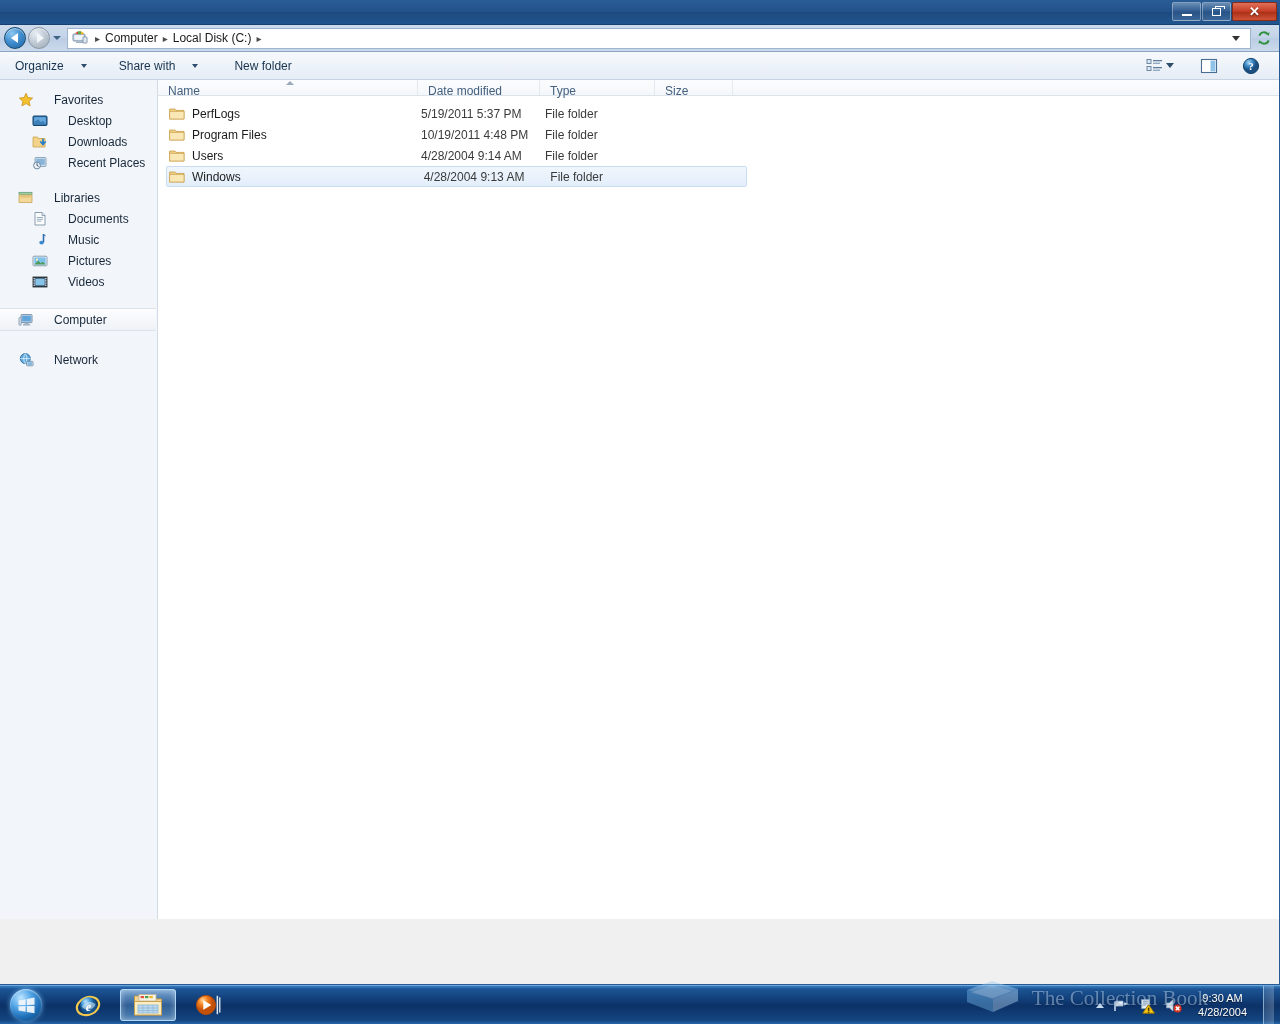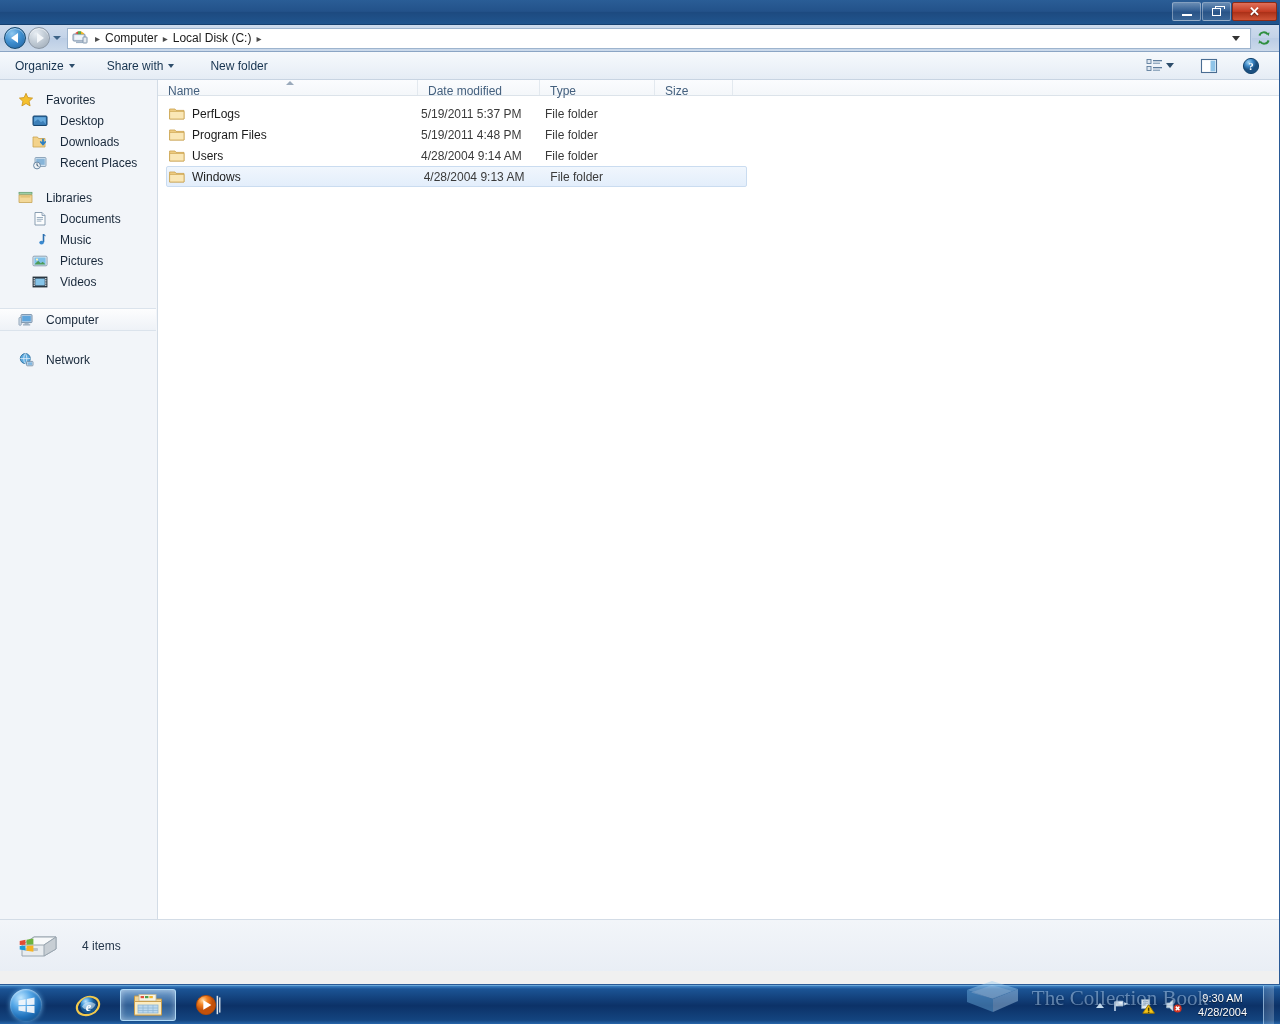--- a/index.html
+++ b/index.html
@@ -114,42 +114,42 @@
 
   
   #toolbar {
     height: 28px;
     background: linear-gradient(to bottom, #f6f9fc 0%, #eef3f9 50%, #e5ecf5 100%);
     border-bottom: 1px solid #c8d4e2;
     display: flex; align-items: center;
     padding: 0 6px;
   }
   .tb-item {
-    display:flex;align-items:center;gap:5px;
+    display:flex;align-items:center;gap:17px;
     padding: 3px 8px; font-size:12px; color:#16334f; cursor:default;
     border:1px solid transparent; border-radius:2px;
   }
   .tb-caret { width:0;height:0;border-left:3.5px solid transparent;border-right:3.5px solid transparent;border-top:4px solid #2d4d6b; }
   .tb-right { margin-left:auto; display:flex; align-items:center; gap:2px; padding-right:8px;}
   .tb-icon-btn { display:flex;align-items:center;gap:3px;padding:3px 5px;cursor:default; }
 
   
   #body { display: flex; height: 839px; }
 
   
   #navpane {
     width: 158px; flex:none;
     background: #f2f5f9;
     border-right: 1px solid #d3dce6;
     padding-top: 9px;
     overflow: hidden;
   }
   .nav-group { margin-bottom: 8px; }
   .nav-item {
-    display:flex; align-items:center; gap:12px;
+    display:flex; align-items:center; gap:20px;
     height: 21px; padding-left: 18px;
     font-size: 12px; color: #18283a; cursor:default;
     white-space: nowrap;
   }
   .nav-item.child { padding-left: 32px; }
   .nav-item.selected {
     background: linear-gradient(to bottom, #fdfdfe, #eef2f7);
     border-top: 1px solid #dbe3ec;
     border-bottom: 1px solid #dbe3ec;
     margin-right: 1px;
@@ -557,21 +557,21 @@
           <div class="row">
             <div class="cell name">
               <span class="folder-ico">
                 <svg width="16" height="13" viewBox="0 0 16 13">
                   <path d="M0.6 2 L0.6 12 L15 12 L15 3.4 L7 3.4 L6 2 Z" fill="#f0cf86" stroke="#c9a04a" stroke-width="0.8"></path>
                   <path d="M0.6 4.4 L15 4.4 L15 12 L0.6 12 Z" fill="#fae7b6" stroke="#c9a04a" stroke-width="0.7"></path>
                 </svg>
               </span>
               <span>Program Files</span>
             </div>
-            <div class="cell date">5/19/2011 4:48 PM</div>
+            <div class="cell date">10/19/2011 4:48 PM</div>
             <div class="cell type">File folder</div>
             <div class="cell size"></div>
           </div>
 
           <div class="row">
             <div class="cell name">
               <span class="folder-ico">
                 <svg width="16" height="13" viewBox="0 0 16 13">
                   <path d="M0.6 2 L0.6 12 L15 12 L15 3.4 L7 3.4 L6 2 Z" fill="#f0cf86" stroke="#c9a04a" stroke-width="0.8"></path>
                   <path d="M0.6 4.4 L15 4.4 L15 12 L0.6 12 Z" fill="#fae7b6" stroke="#c9a04a" stroke-width="0.7"></path>
@@ -596,37 +596,20 @@
             </div>
             <div class="cell date">4/28/2004 9:13 AM</div>
             <div class="cell type">File folder</div>
             <div class="cell size"></div>
           </div>
 
         </div>
       </div>
     </div>
 
-    <div id="statusbar">
-      <span style="width:46px;height:34px;display:block;">
-        <svg width="46" height="34" viewBox="0 0 46 34">
-          <path d="M8 16 L20 8 L42 8 L42 20 L30 27 L8 27 Z" fill="#e8ecef" stroke="#9aa6b0" stroke-width="1"></path>
-          <path d="M8 16 L20 8 L42 8 L30 16 Z" fill="#f7f9fa" stroke="#9aa6b0" stroke-width="1"></path>
-          <path d="M30 16 L42 8 L42 20 L30 27 Z" fill="#c7ced4" stroke="#9aa6b0" stroke-width="1"></path>
-          <rect x="11" y="19" width="13" height="3" rx="1" fill="#b9c2ca"></rect>
-          <g transform="translate(5,9) scale(0.72)">
-            <path d="M1 4.2 L9 2.6 L9 9.4 L1 9.6 Z" fill="#e24b33"></path>
-            <path d="M10.4 2.3 L20 0.6 L20 9.2 L10.4 9.4 Z" fill="#6db33f"></path>
-            <path d="M1 11 L9 10.8 L9 17.4 L1 15.9 Z" fill="#1d9ad6"></path>
-            <path d="M10.4 10.7 L20 10.5 L20 19 L10.4 17.6 Z" fill="#f6b322"></path>
-          </g>
-        </svg>
-      </span>
-      <span id="status-count">4 items</span>
-    </div>
 
   </div>
 
   <div id="taskbar">
 
     <div id="start-orb">
       <div class="orb">
         <svg width="19" height="19" viewBox="0 0 19 19">
           <path d="M1.5 4.6 L8.6 3.2 L8.6 8.9 L1.5 9.1 Z" fill="#f0f6fb" opacity="0.95"></path>
           <path d="M9.8 3 L17.5 1.5 L17.5 8.8 L9.8 8.9 Z" fill="#f0f6fb" opacity="0.95"></path>

